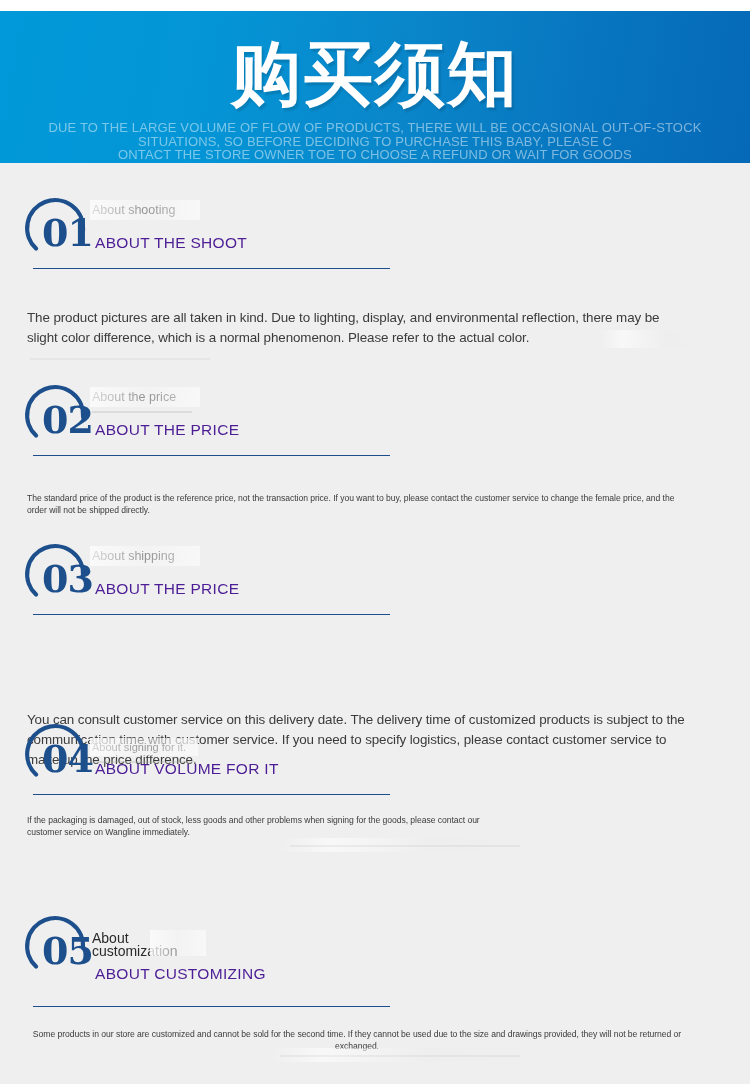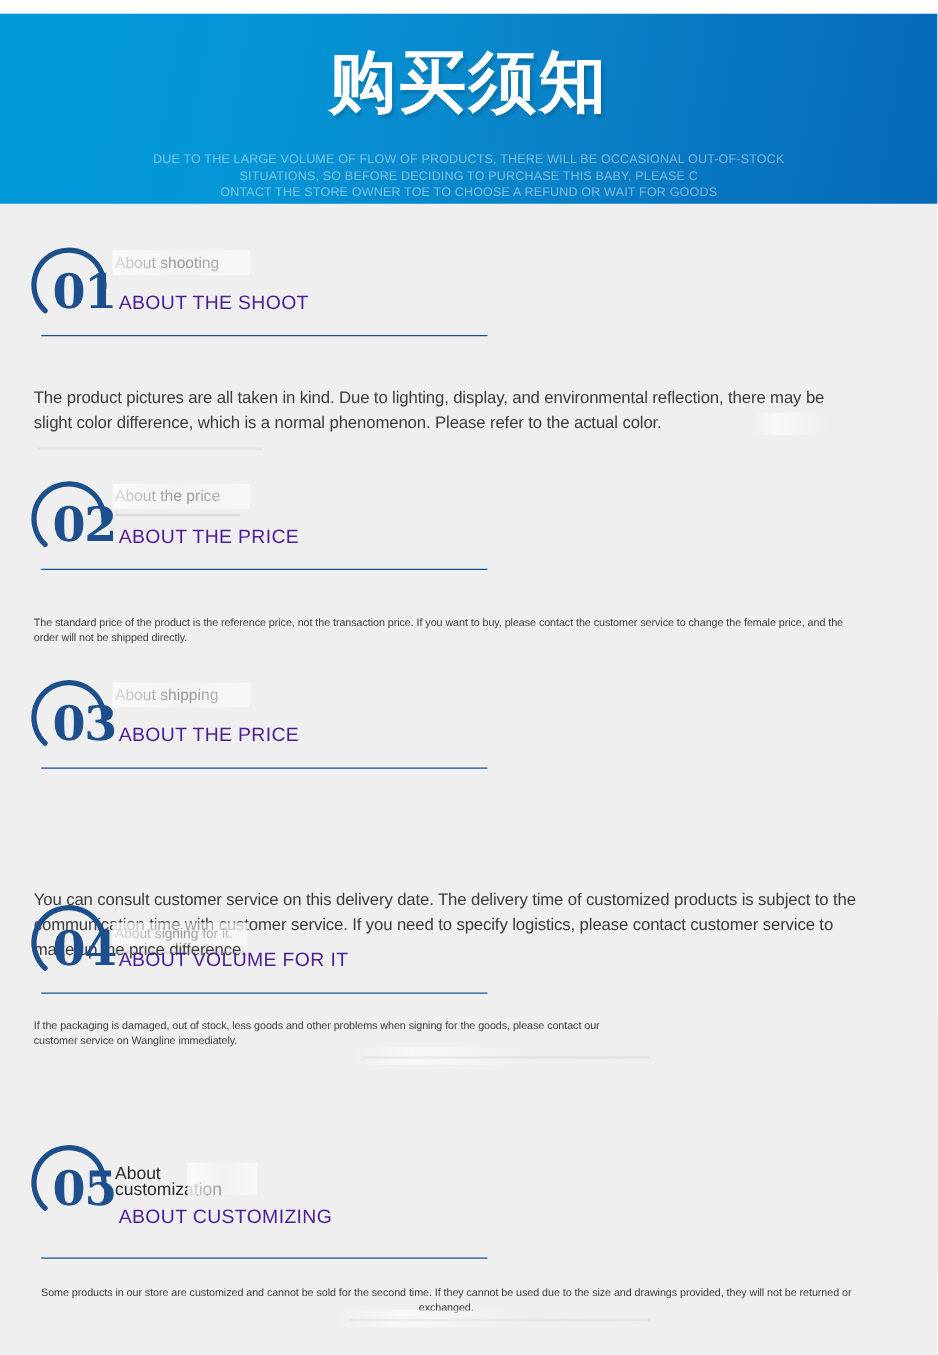--- a/index.html
+++ b/index.html
@@ -38,36 +38,36 @@
     overflow: hidden;
   }
 
   .banner-title {
     position: absolute;
     top: 26px;
     left: 0;
     width: 750px;
     text-align: center;
     font-family: "DejaVu Sans", sans-serif;
-    font-size: 54px;
+    font-size: 70px;
     font-weight: bold;
     line-height: 1.08;
     color: #ffffff;
     letter-spacing: 2px;
     text-shadow: 2px 3px 2px rgba(0,0,0,0.13);
   }
 
   .banner-sub {
     position: absolute;
     top: 110px;
     left: 0;
     width: 750px;
     text-align: center;
     font-family: "Liberation Sans", sans-serif;
-    font-size: 10px;
+    font-size: 13px;
     line-height: 13.5px;
     letter-spacing: 0.15px;
     color: rgba(255,255,255,0.47);
     white-space: pre-line;
   }
 
   
   .section {
     position: absolute;
     left: 0;

